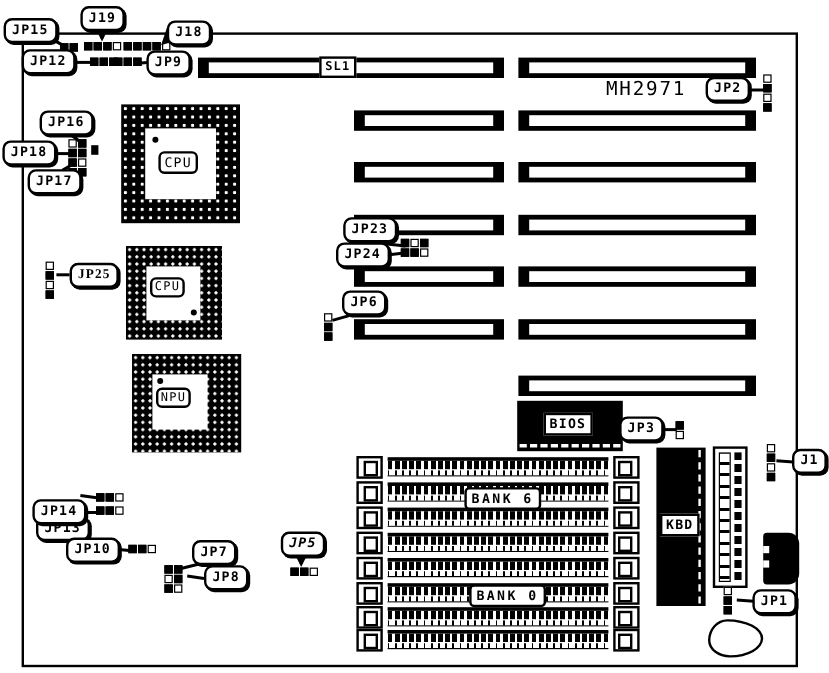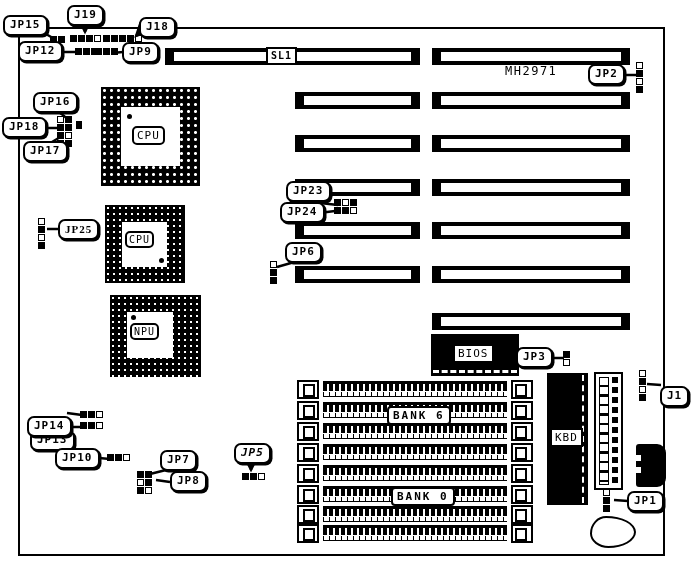--- a/index.html
+++ b/index.html
@@ -20,21 +20,21 @@
        background-image:radial-gradient(circle at 3.5px 3.5px,#fff 1.3px,rgba(0,0,0,0) 1.6px);
        background-size:7px 7px;}
   .pga.small{background-size:6px 6px;background-image:radial-gradient(circle at 3px 3px,#fff 1.1px,rgba(0,0,0,0) 1.4px);}
   .pga-in{position:absolute;background:#fff;}
   .pindot{position:absolute;width:5px;height:5px;border-radius:50%;background:#000;}
   .chip-label{position:absolute;border:2px solid #000;border-radius:5px;background:#fff;
               font-size:11px;font-weight:normal;letter-spacing:1px;line-height:13px;padding:1px 3px;white-space:nowrap;}
 
   
   .blackchip{position:absolute;background:#000;z-index:1;}
-  .boxlabel{position:absolute;background:#fff;border:2px solid #000;font-size:11px;font-weight:normal;
+  .boxlabel{position:absolute;background:#fff;border:2px solid #000;font-size:11px;font-weight:bold;
             letter-spacing:1px;line-height:13px;padding:1px 3px;white-space:nowrap;z-index:4;}
 
   
   .simm{position:absolute;left:297px;width:236px;height:19px;z-index:1;}
   .scl,.scr{position:absolute;top:0;width:22px;height:19px;border:2px solid #000;background:#fff;}
   .scl{left:0;} .scr{right:0;}
   .scl::after,.scr::after{content:"";position:absolute;top:2px;width:8px;height:9px;border:2px solid #000;}
   .scl::after{right:2px;} .scr::after{left:2px;}
   .sbar{position:absolute;left:26px;right:26px;top:1px;height:16px;background:
     linear-gradient(#000,#000) 0 0/100% 3px no-repeat,
@@ -49,21 +49,21 @@
   .jmp i{display:block;width:7px;height:7px;border:1.5px solid #000;background:#fff;}
   .jmp i.f{background:#000;}
 
   
   .co{position:absolute;background:#fff;border:2px solid #000;border-radius:7px;
       font-size:11px;font-weight:bold;letter-spacing:1px;line-height:14px;padding:1px 5px 2px;
       z-index:5;white-space:nowrap;box-shadow:1.5px 1.5px 0 #000;}
 
   .sl1-label{position:absolute;background:#fff;border:2px solid #000;font-size:10px;font-weight:bold;
              letter-spacing:1px;line-height:12px;padding:1px 3px;z-index:4;}
-  .modeltext{position:absolute;font-size:12px;letter-spacing:1.5px;z-index:2;}
+  .modeltext{position:absolute;font-size:16px;letter-spacing:1.5px;z-index:2;}
 
   
   .bios-dash{position:absolute;left:2px;right:2px;bottom:3px;border-top:3px dashed #fff;}
   .kbd-dash{position:absolute;top:2px;bottom:2px;right:4px;border-left:2px dashed #fff;}
 
   
   .pwr{position:absolute;border:2px solid #000;background:#fff;z-index:1;}
   .pwr .pl{position:absolute;left:3px;top:3px;bottom:3px;width:10px;border:1px solid #000;
            background:repeating-linear-gradient(180deg,#fff 0 7px,#000 7px 9.5px);}
   .pwr .pr{position:absolute;left:16px;top:3px;bottom:3px;width:6px;
@@ -335,21 +335,21 @@
   <div class="co" style="left:122px;top:42px;"><span>JP9</span></div>
   <div class="co" style="left:33px;top:92px;"><span>JP16</span></div>
   <div class="co" style="left:2px;top:117px;"><span>JP18</span></div>
   <div class="co" style="left:23px;top:141px;"><span>JP17</span></div>
   <div class="co" style="left:58px;top:219px;font-family:Liberation Serif, serif;"><span>JP25</span></div>
   <div class="co" style="left:286px;top:181px;"><span>JP23</span></div>
   <div class="co" style="left:280px;top:202px;"><span>JP24</span></div>
   <div class="co" style="left:285px;top:242px;"><span>JP6</span></div>
   <div class="co" style="left:588px;top:64px;"><span>JP2</span></div>
   <div class="co" style="left:516px;top:347px;"><span>JP3</span></div>
-  <div class="co" style="left:660px;top:386px;"><span>J1</span></div>
+  <div class="co" style="left:660px;top:374px;"><span>J1</span></div>
   <div class="co" style="left:30px;top:394px;margin-top:36px;"><span>JP13</span></div>
   <div class="co" style="left:27px;top:416px;"><span>JP14</span></div>
   <div class="co" style="left:55px;top:448px;"><span>JP10</span></div>
   <div class="co" style="left:160px;top:450px;"><span>JP7</span></div>
   <div class="co" style="left:170px;top:471px;"><span>JP8</span></div>
   <div class="co" style="left:234px;top:443px;font-style:italic;"><span>JP5</span></div>
   <div class="co" style="left:627px;top:491px;"><span>JP1</span></div>
 
 </div>
 

